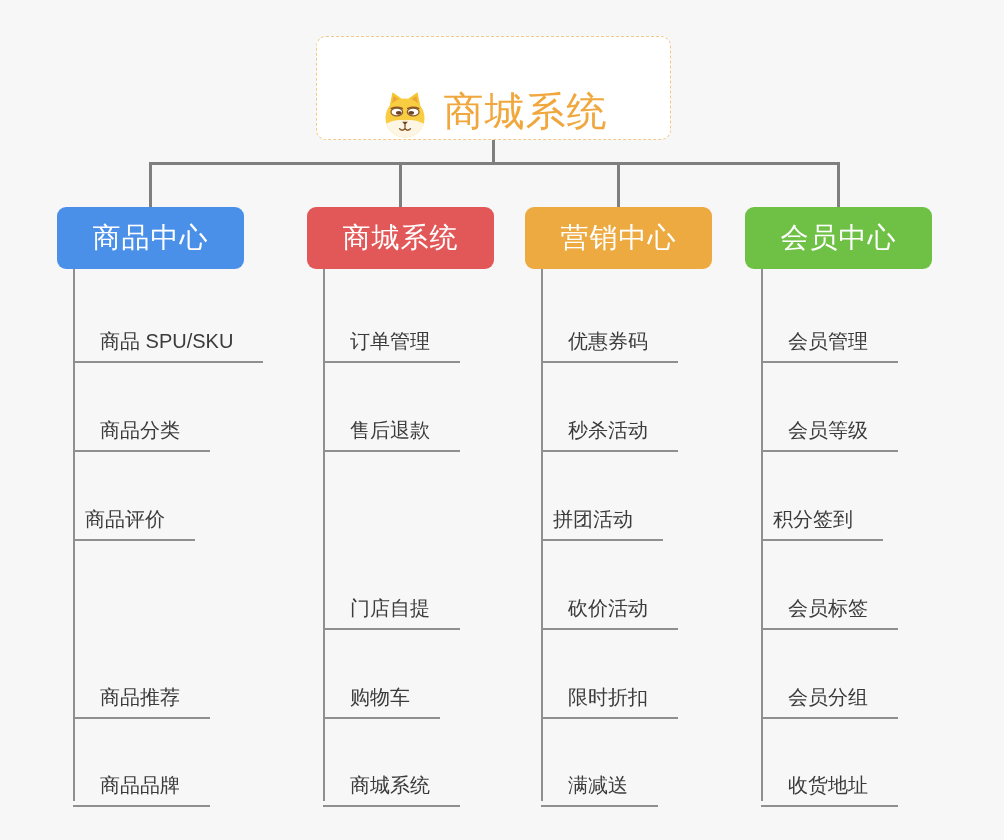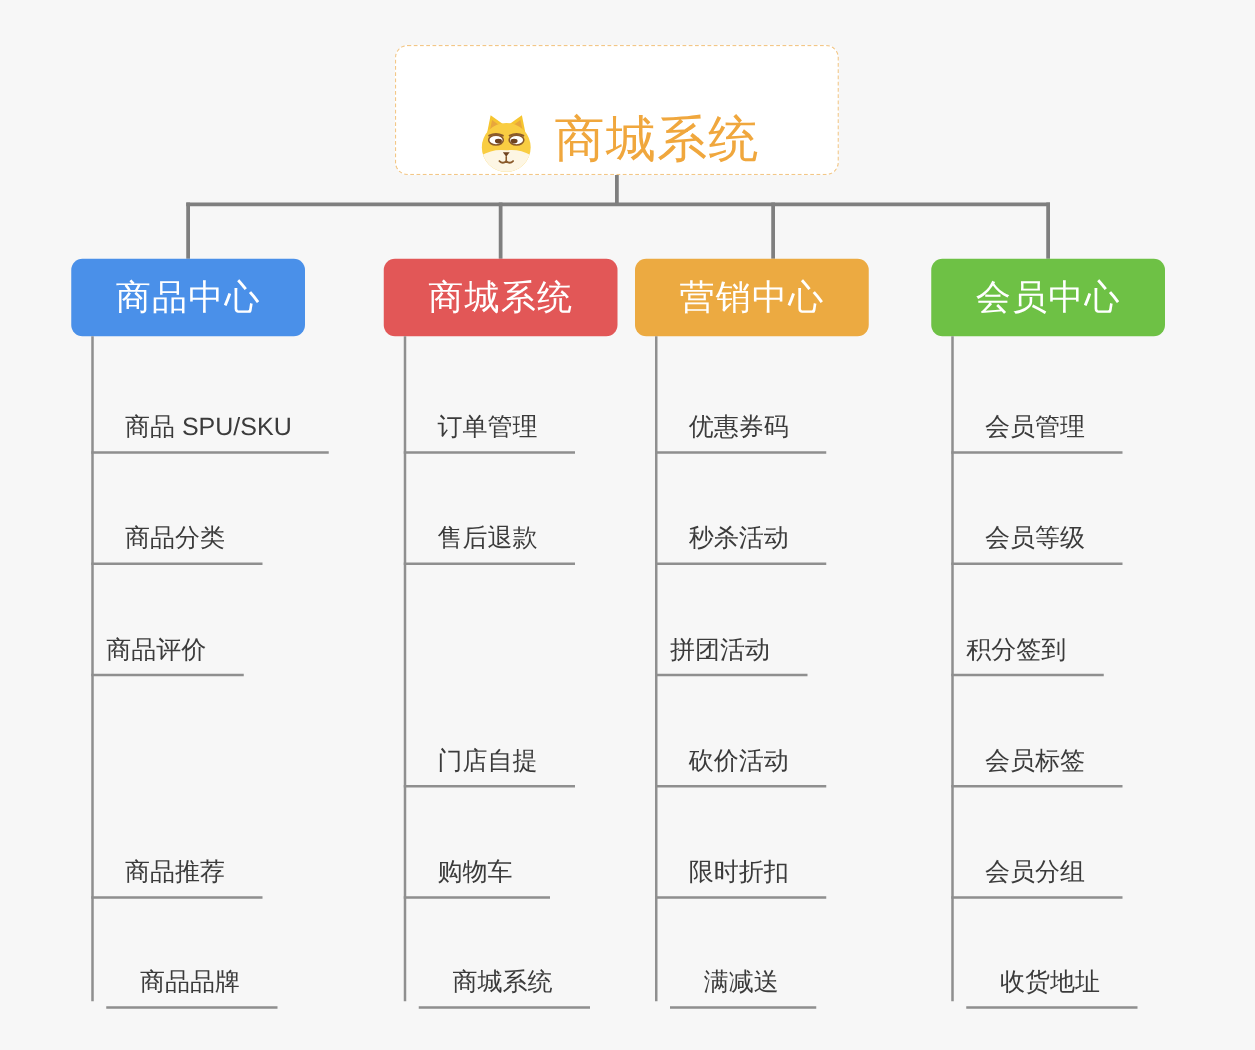--- a/index.html
+++ b/index.html
@@ -23,21 +23,21 @@
   .conn-stem{top:162px;width:3px;height:45px;}
   .conn-stem.s0{left:149px;}
   .conn-stem.s1{left:399px;}
   .conn-stem.s2{left:617px;}
   .conn-stem.s3{left:837px;}
 
   
   .column{position:absolute;top:207px;width:260px;height:620px;}
   .column.c0{left:57px;}
   .column.c1{left:307px;}
-  .column.c2{left:508px;}
+  .column.c2{left:525px;}
   .column.c3{left:745px;}
 
   .bnode{
     position:absolute;left:0;top:0;width:187px;height:62px;
     border-radius:9px;display:flex;align-items:center;justify-content:center;
     color:#ffffff;font-size:28px;font-weight:500;letter-spacing:1px;
     box-sizing:border-box;white-space:nowrap;
   }
   .spine{position:absolute;left:16px;top:62px;width:2px;height:532px;background:#8f8f8f;}
 
@@ -46,21 +46,21 @@
     display:flex;align-items:flex-end;
     padding:0 30px 6px 27px;
     border-bottom:2px solid #8f8f8f;
     font-size:20px;color:#3b3b3b;white-space:nowrap;
   }
   .item.i0{top:108px;}
   .item.i1{top:197px;}
   .item.i2{top:286px;padding-left:12px;}
   .item.i3{top:375px;}
   .item.i4{top:464px;}
-  .item.i5{top:552px;margin-left:12px;}
+  .item.i5{top:552px;}
 </style>
 </head>
 <body>
 
 <div id="canvas">
 
   <div class="conn conn-root-stem"></div>
   <div class="conn conn-hline"></div>
   <div class="conn conn-stem s0"></div>
   <div class="conn conn-stem s1"></div>

